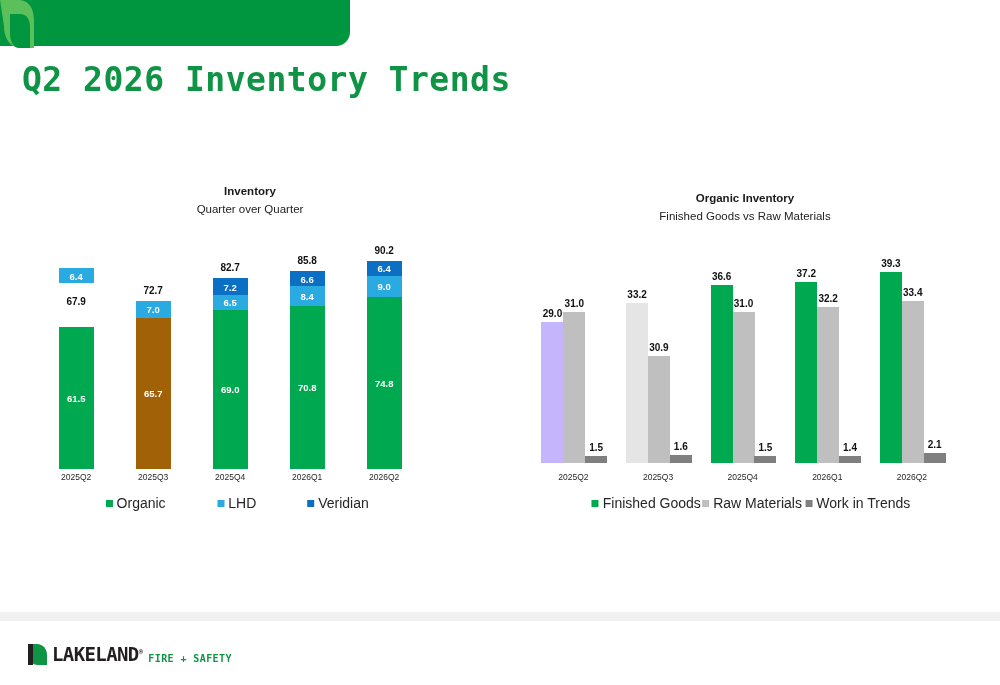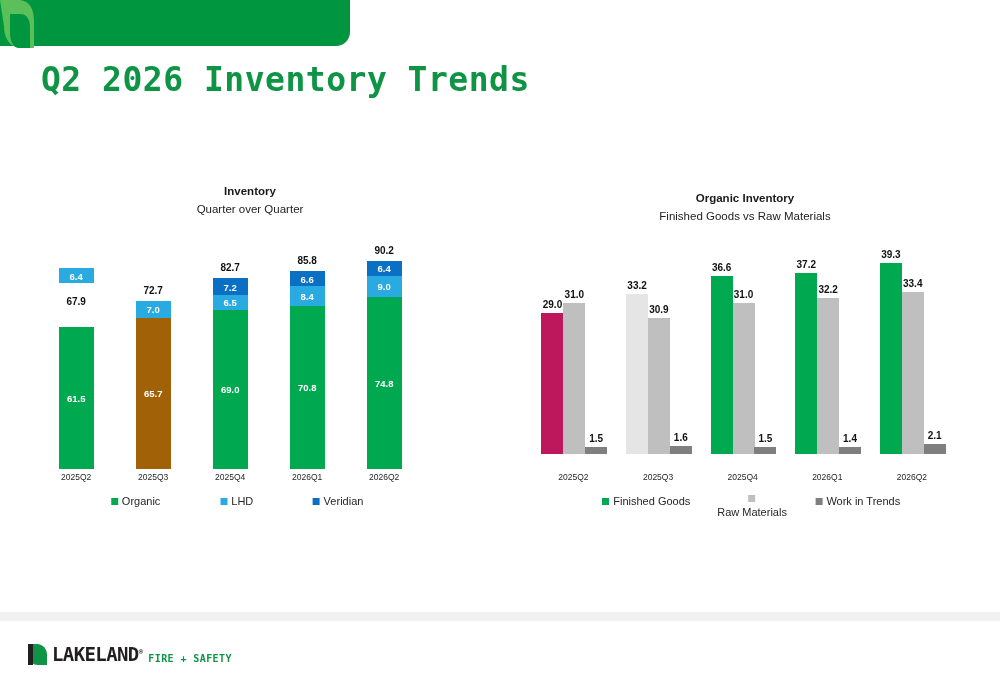--- a/index.html
+++ b/index.html
@@ -23,21 +23,21 @@
     border-bottom-right-radius: 14px;
   }
   .header-leaf {
     position: absolute; left: 0; top: 0;
     width: 48px; height: 48px;
     overflow: hidden;
   }
   .header-leaf svg { display: block; }
 
   .slide-title {
-    position: absolute; left: 41px; top: 60px;
+    position: absolute; left: 22px; top: 60px;
     font-family: "DejaVu Sans Mono", monospace;
     font-size: 33px;
     font-weight: bold;
     letter-spacing: 0.5px;
     color: #0E9444;
     white-space: nowrap;
   }
 
   
   .chart {
@@ -77,21 +77,21 @@
   .legend {
     position: relative;
     width: 100%;
     height: 18px;
   }
   .legend-item {
     position: absolute;
     display: flex;
     align-items: center;
     gap: 4px;
-    font-size: 11px;
+    font-size: 14px;
     color: #262626;
     white-space: nowrap;
     transform: translateX(-50%);
   }
   .legend-swatch {
     width: 7px; height: 7px;
     display: inline-block;
     flex: 0 0 auto;
   }
 
@@ -120,21 +120,21 @@
     text-align: center;
     font-size: 10px;
     font-weight: bold;
     color: #111;
     white-space: nowrap;
   }
 
   
   .gbar {
     position: absolute;
-    bottom: 15px;
+    bottom: 6px;
     padding-left: 22px;
   }
   .gbar-label {
     position: absolute;
     left: -8px; right: -8px;
     bottom: 100%;
     margin-bottom: 3px;
     text-align: center;
     font-size: 10px;
     font-weight: bold;
@@ -276,33 +276,33 @@
           <span class="legend-swatch" style="background: rgb(11, 111, 196);"></span>
           <span>Veridian</span>
         </div>
       </div>
   </div>
 
   <div class="chart" id="chart-right" style="left:510px; top:192px; width:470px; height:335px;">
     <div class="chart-title">Organic Inventory</div>
     <div class="chart-subtitle">Finished Goods vs Raw Materials</div>
     <div class="plot" id="plot-right" style="height:233px; margin-top:14px;">
-        <div class="gbar" style="left: 6.7%; width: 4.3%; height: 140.941px; background: #be185d;">
+        <div class="gbar" style="left: 6.7%; width: 4.3%; height: 140.941px; background: #c4b5fd;">
           <div class="gbar-label">29.0</div>
         </div>
         <div class="gbar" style="left: 11.35%; width: 4.3%; height: 150.662px; background: rgb(191, 191, 191);">
           <div class="gbar-label">31.0</div>
         </div>
         <div class="gbar" style="left: 16%; width: 4.3%; height: 7.29008px; background: rgb(127, 127, 127);">
           <div class="gbar-label">1.5</div>
         </div>
         <div class="gbar" style="left: 24.7%; width: 4.3%; height: 160px; background: #e5e5e5;">
           <div class="gbar-label">33.2</div>
         </div>
-        <div class="gbar" style="left: 29.35%; width: 4.3%; height: 136px; background: rgb(191, 191, 191);">
+        <div class="gbar" style="left: 29.35%; width: 4.3%; height: 107px; background: rgb(191, 191, 191);">
           <div class="gbar-label">30.9</div>
         </div>
         <div class="gbar" style="left: 34%; width: 4.3%; height: 7.77608px; background: rgb(127, 127, 127);">
           <div class="gbar-label">1.6</div>
         </div>
         <div class="gbar" style="left: 42.7%; width: 4.3%; height: 177.878px; background: rgb(0, 169, 79);">
           <div class="gbar-label">36.6</div>
         </div>
         <div class="gbar" style="left: 47.35%; width: 4.3%; height: 150.662px; background: rgb(191, 191, 191);">
           <div class="gbar-label">31.0</div>
@@ -334,21 +334,21 @@
         <div class="axis-label" style="left: 31.5%;">2025Q3</div>
         <div class="axis-label" style="left: 49.5%;">2025Q4</div>
         <div class="axis-label" style="left: 67.5%;">2026Q1</div>
         <div class="axis-label" style="left: 85.5%;">2026Q2</div>
       </div>
     <div class="legend" id="legend-right" style="margin-top:8px;">
         <div class="legend-item" style="left: 29%;">
           <span class="legend-swatch" style="background: rgb(0, 169, 79);"></span>
           <span>Finished Goods</span>
         </div>
-        <div class="legend-item" style="left: 51.5%; flex-direction: column;">
+        <div class="legend-item" style="left: 51.5%;">
           <span class="legend-swatch" style="background: rgb(191, 191, 191);"></span>
           <span>Raw Materials</span>
         </div>
         <div class="legend-item" style="left: 74%;">
           <span class="legend-swatch" style="background: rgb(127, 127, 127);"></span>
           <span>Work in Trends</span>
         </div>
       </div>
   </div>
 

